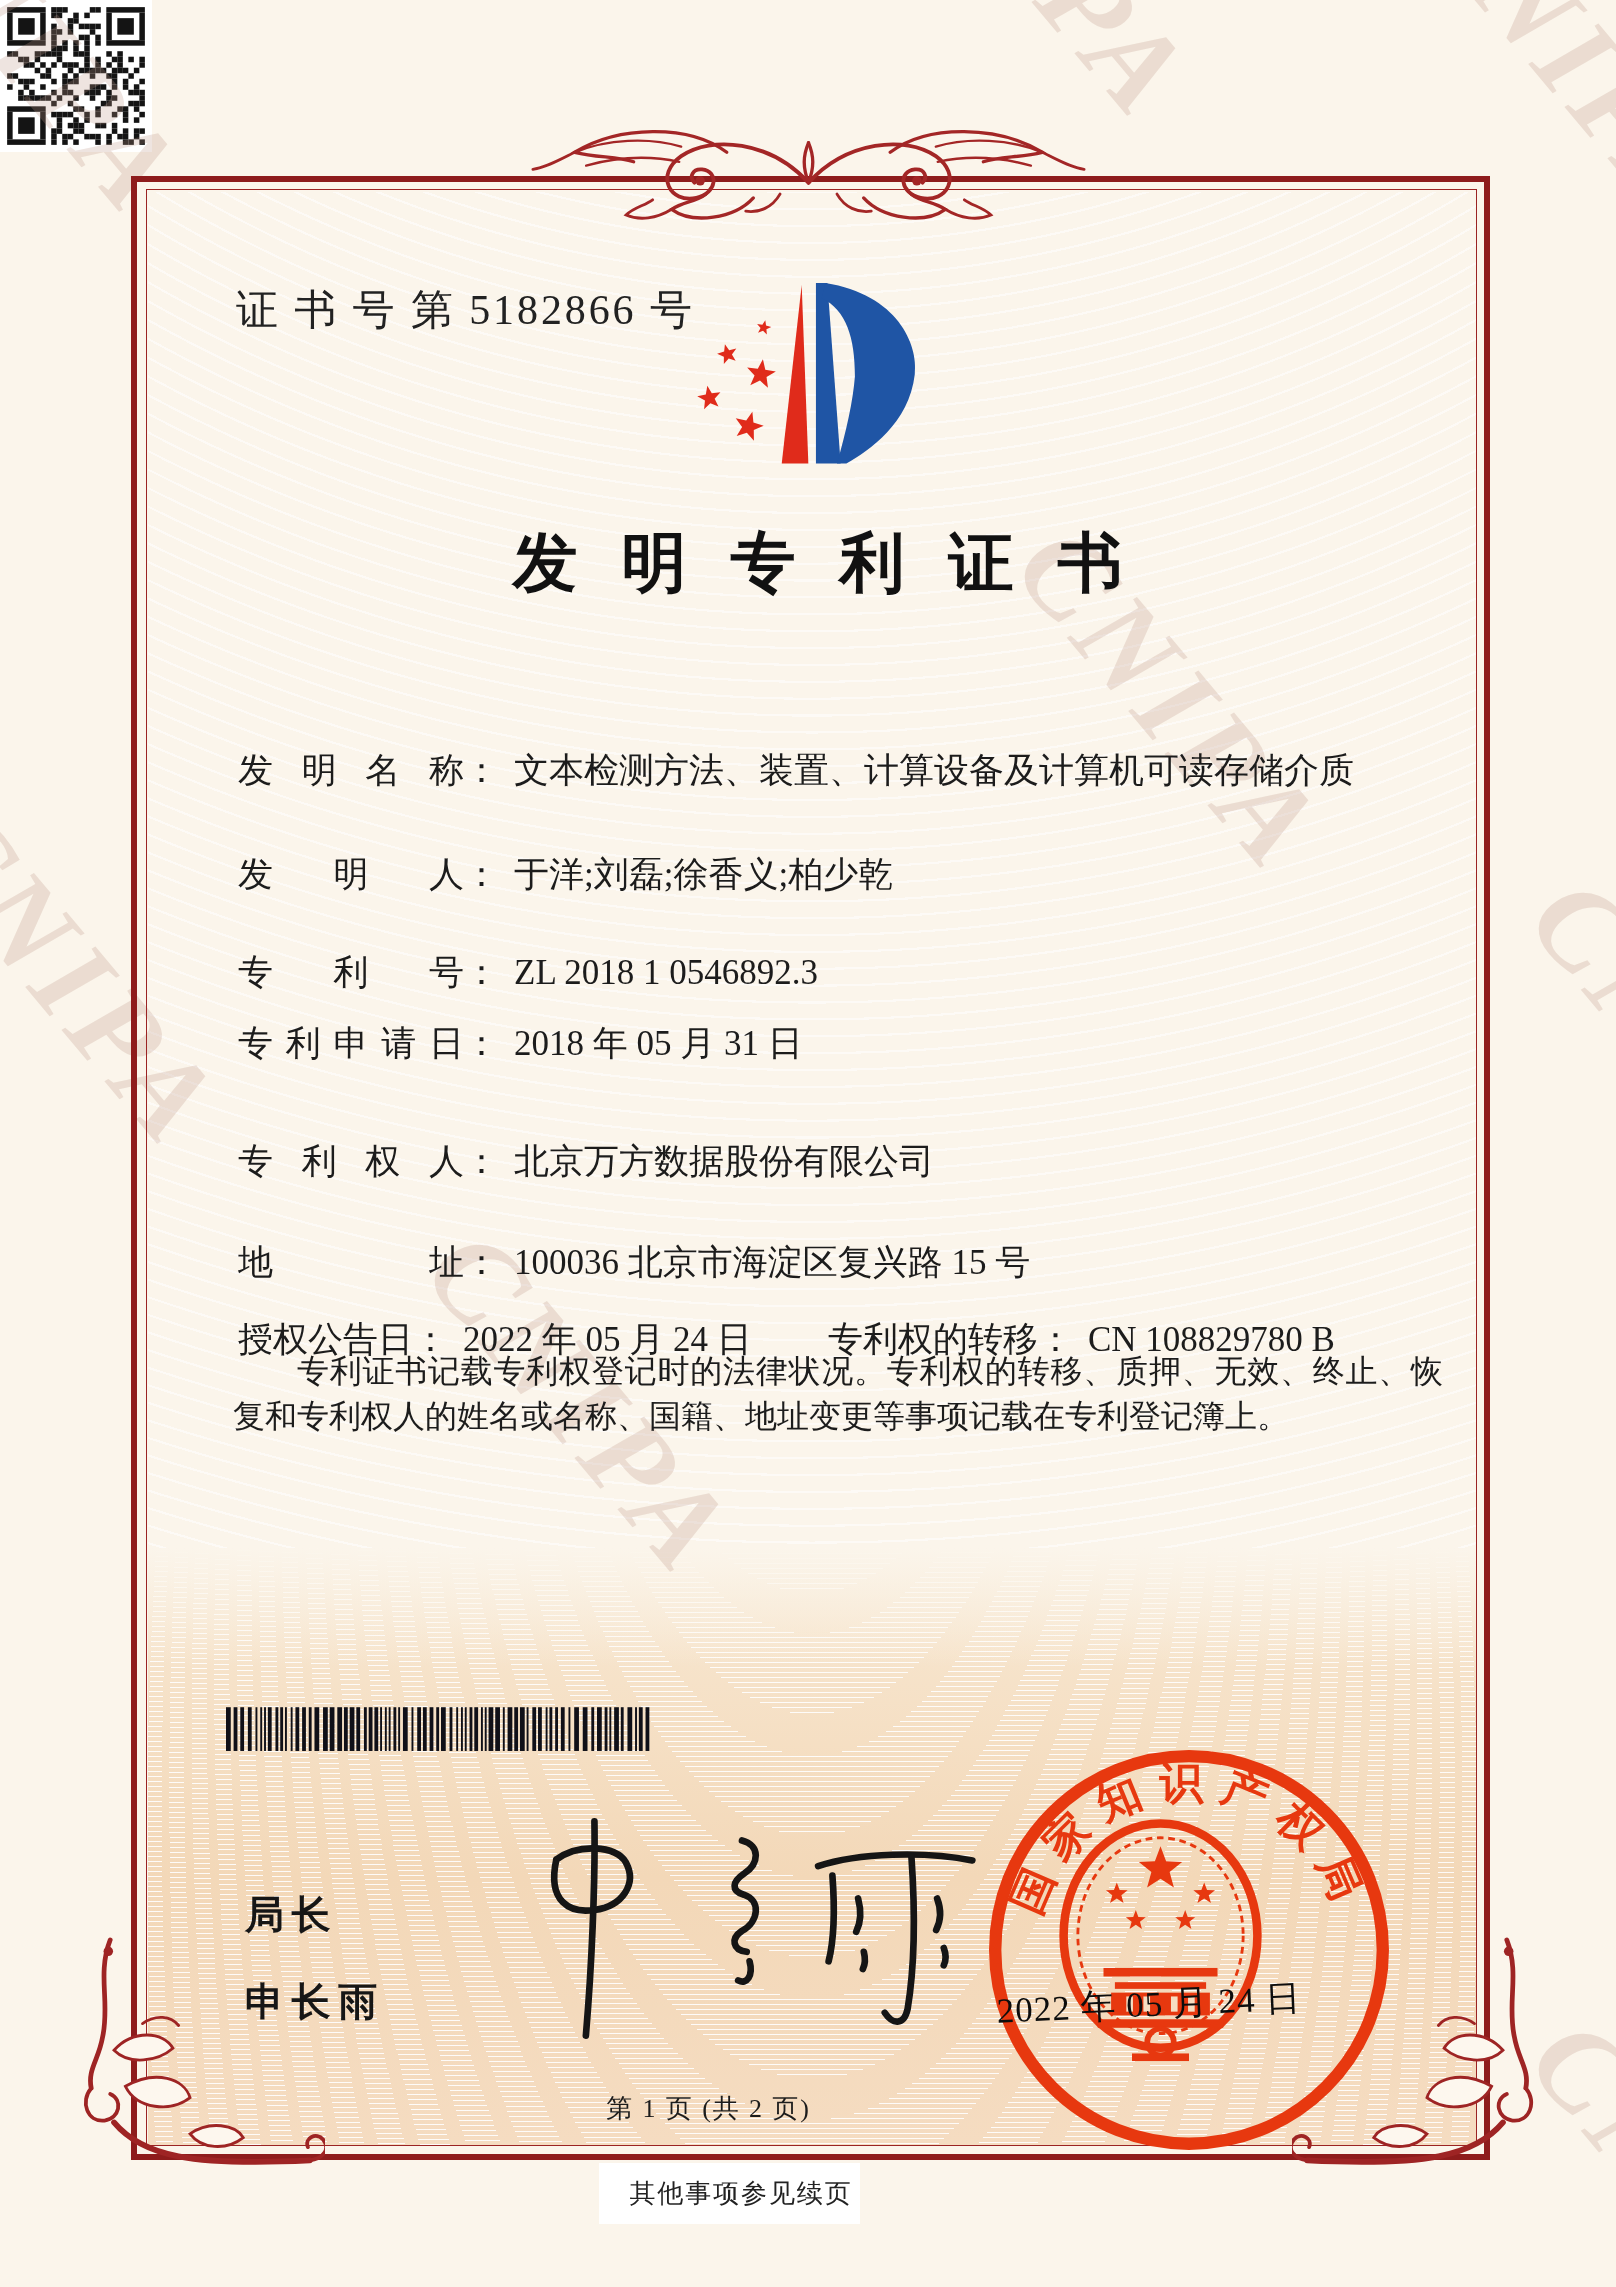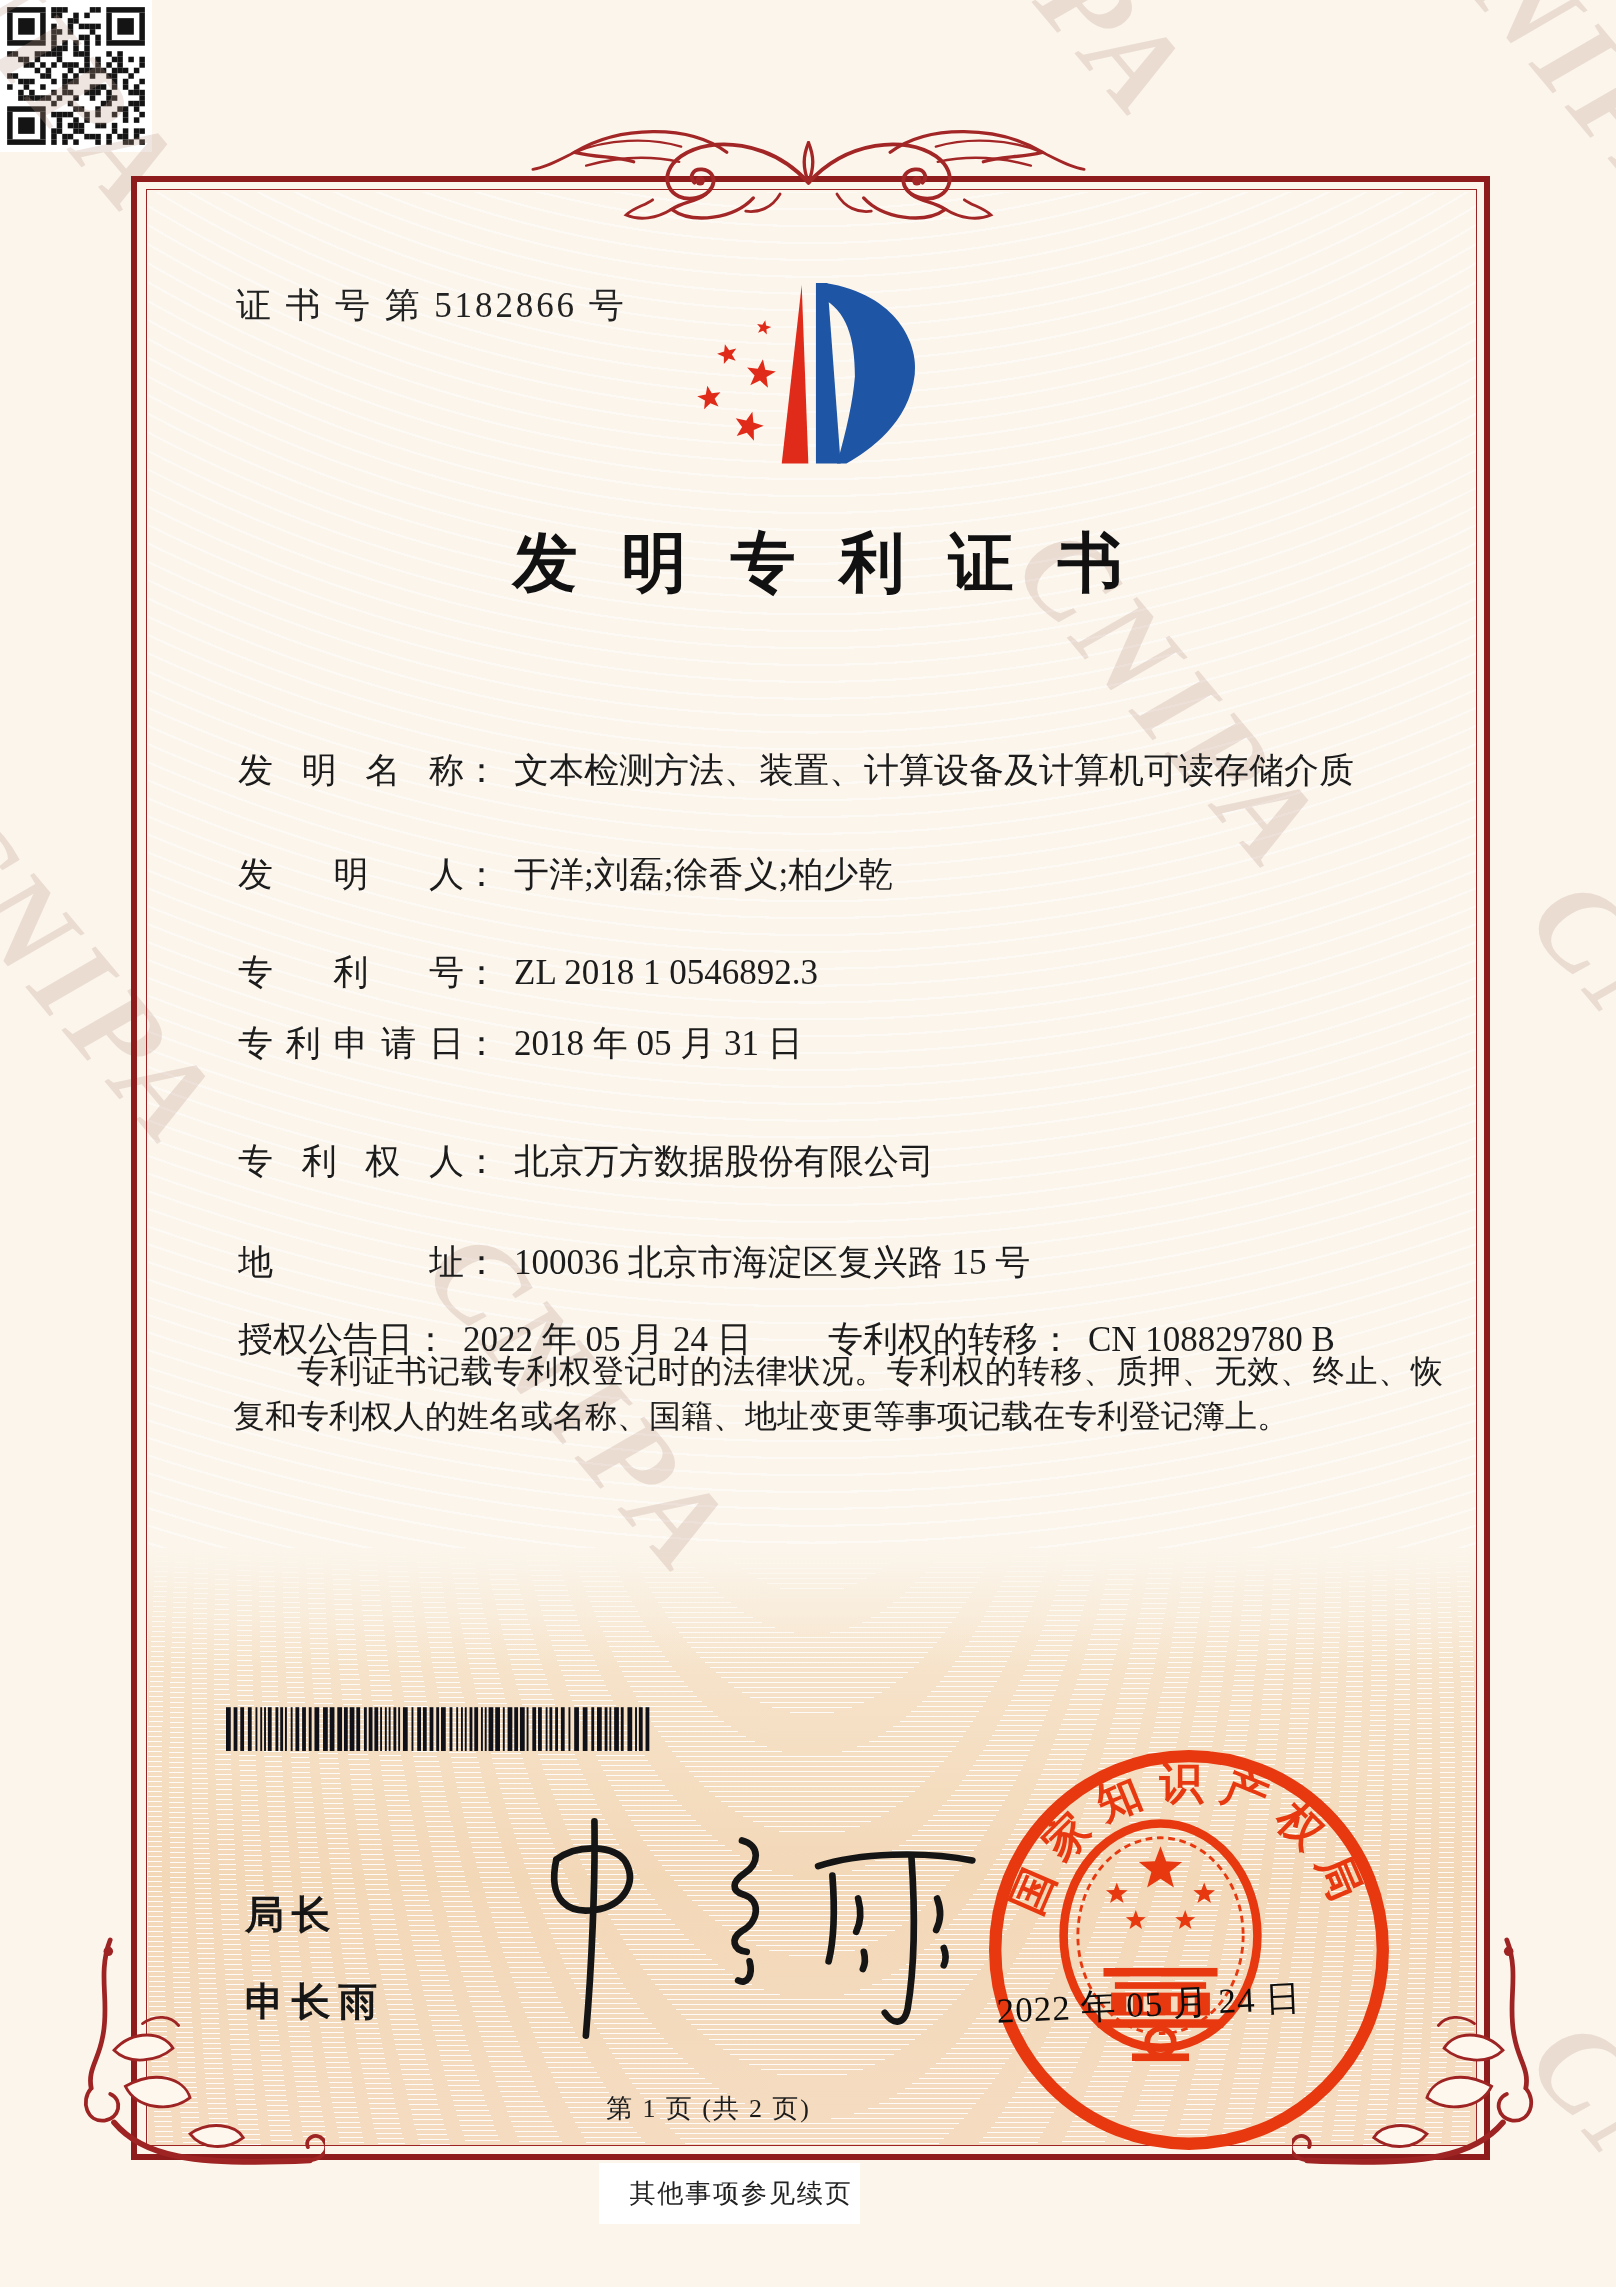--- a/index.html
+++ b/index.html
@@ -31,21 +31,21 @@
   }
   .frame-outer{
     position:absolute;z-index:2;left:131px;top:176px;width:1359px;height:1984px;
     box-sizing:border-box;border:6.7px solid #8e1c1c;
   }
   .frame-inner{
     position:absolute;z-index:2;left:146px;top:189px;width:1331px;height:1957px;
     box-sizing:border-box;border:1.9px solid #9b2323;
   }
   .content{position:absolute;z-index:4}
-  .cert-no{left:236px;top:282px;font-size:35px;letter-spacing:2.9px;color:#222}
+  .cert-no{left:236px;top:282px;font-size:42px;letter-spacing:2.9px;color:#222}
   .doc-title{
     left:0;top:519px;width:1617px;text-align:center;
     font-size:65px;font-weight:bold;letter-spacing:44px;text-indent:44px;color:#111;padding-left:9px;
   }
   .frow{left:238px;font-size:35px;white-space:nowrap}
   .flabel{display:inline-block;width:226px;text-align:justify;text-align-last:justify;vertical-align:bottom}
   .fvalue{margin-left:15px}
   .grant2{position:absolute;left:590px;top:0;white-space:nowrap}
   .paras{
     left:233px;top:1349px;width:1210px;font-size:32px;line-height:45px;

